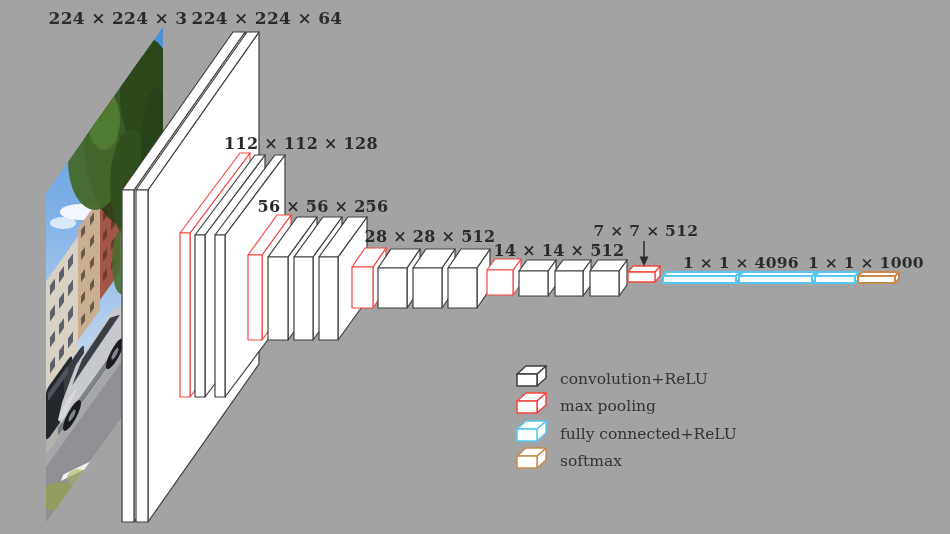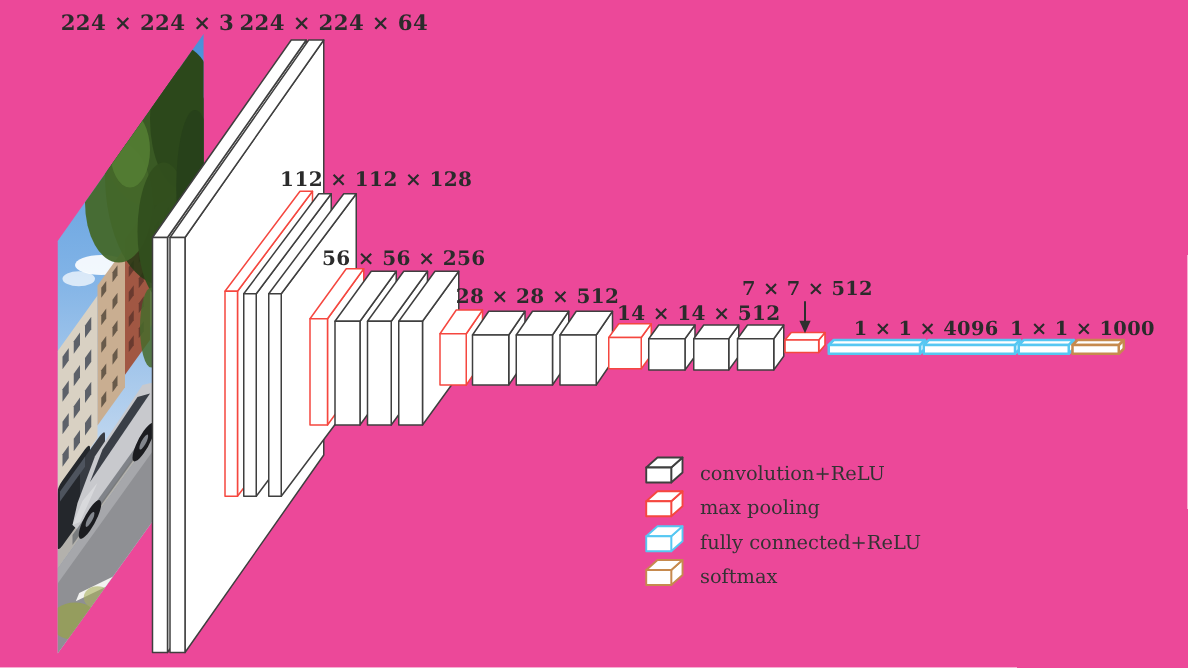--- a/index.html
+++ b/index.html
@@ -1,16 +1,16 @@
 <!DOCTYPE html>
 <html><head>
 <meta charset="utf-8">
 <style>
   html,body{margin:0;padding:0;background:#ffffff;}
-  .stage{position:relative;width:950px;height:534px;background:#ec4899;overflow:hidden;
+  .stage{position:relative;width:950px;height:534px;background:#a3a3a3;overflow:hidden;
          font-family:"DejaVu Serif", "Liberation Serif", serif;}
   svg{display:block;}
   text{font-family:"DejaVu Serif", "Liberation Serif", serif;}
   .dim{font-weight:bold;fill:#2b2b2b;text-anchor:middle;letter-spacing:0.3px;}
   .dim-lg{font-size:17px;}
   .dim-md{font-size:16px;}
   .dim-sm{font-size:15.5px;}
   .legend-text{font-size:15.5px;fill:#333333;}
 </style>
 </head>

